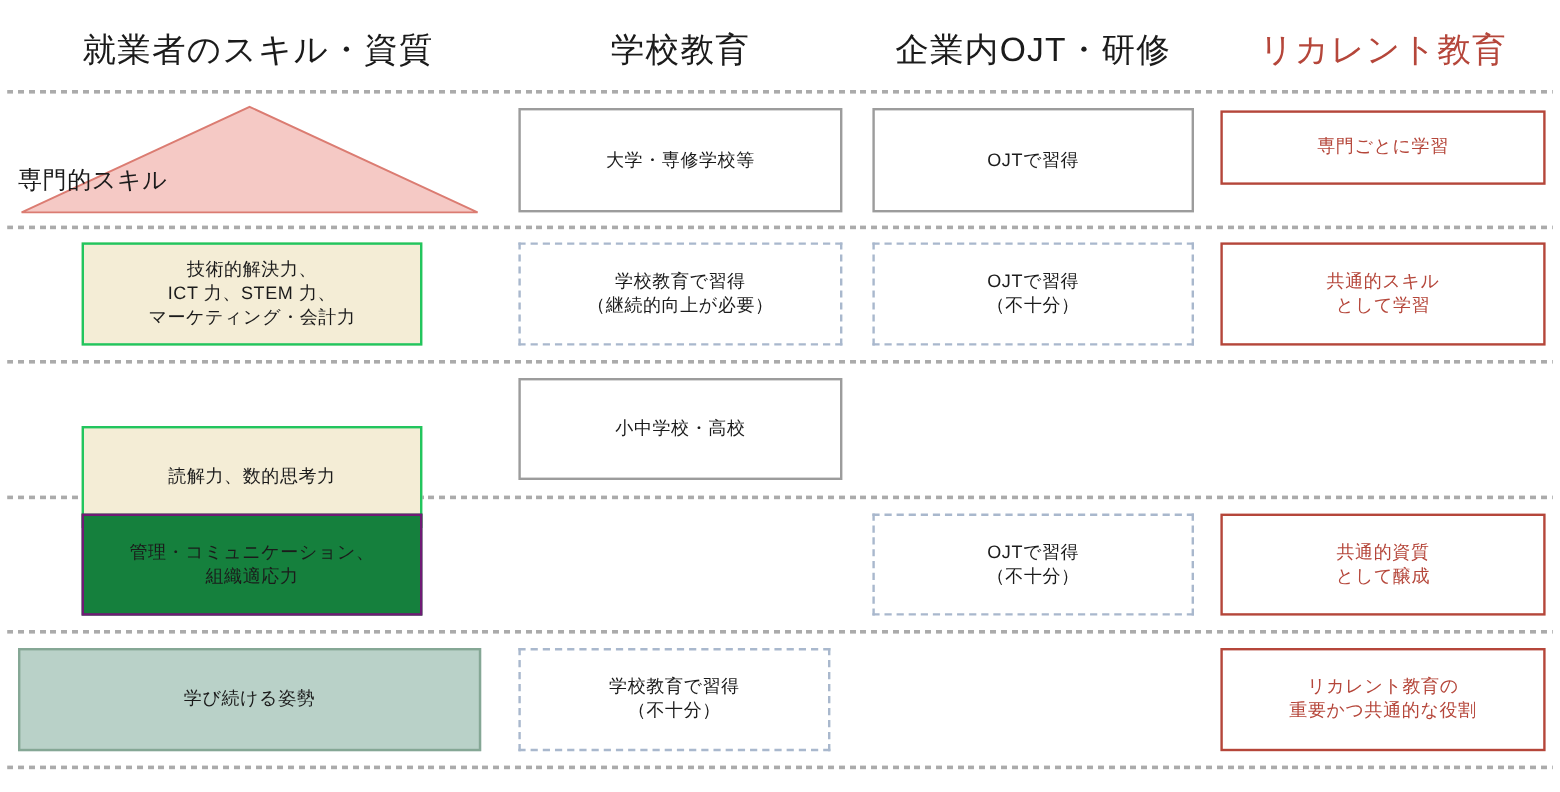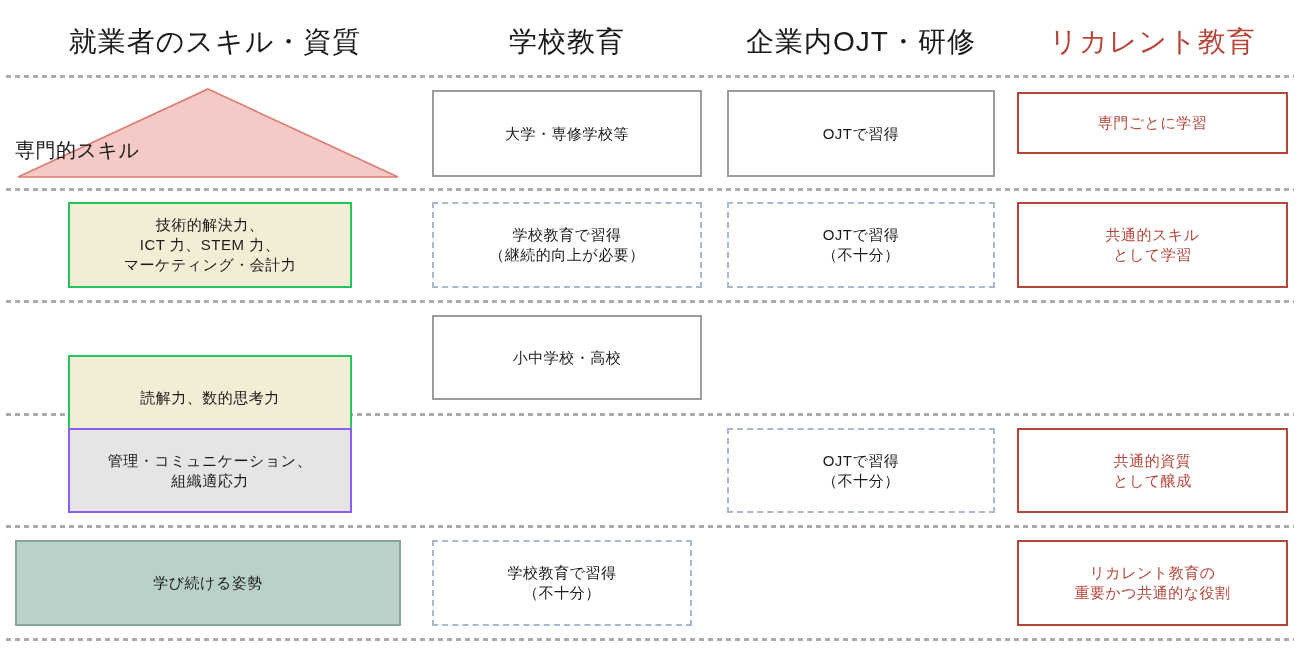--- a/index.html
+++ b/index.html
@@ -25,21 +25,21 @@
     position:absolute;box-sizing:border-box;
     display:flex;align-items:center;justify-content:center;
     text-align:center;white-space:pre-line;
     font-size:15px;line-height:1.32;letter-spacing:0.5px;
     background:#ffffff;
   }
   .solid{border:2px solid #9c9c9c;}
   .dashed{border:2px dashed #a9b8cd;}
   .redbox{border:2px solid #b5463a;color:#b5463a;}
   .tan{background:#f4edd6;border:2px solid #22c55e;}
-  .graybox{background:#e5e5e5;border:2px solid #8b5cf6;}
+  .graybox{background:#15803d;border:2px solid #701a75;}
   .greenbox{background:#b9d1c8;border:2px solid #85a795;}
   #triangle-wrap{position:absolute;left:15px;top:87px;width:386px;height:92px;}
   #triangle-wrap svg{display:block;}
   #triangle-label{
     position:absolute;left:0;right:0;top:50px;
     text-align:left;font-size:20px;letter-spacing:0.5px;color:#1b1b1b;
   }
 </style>
 </head>
 <body>

